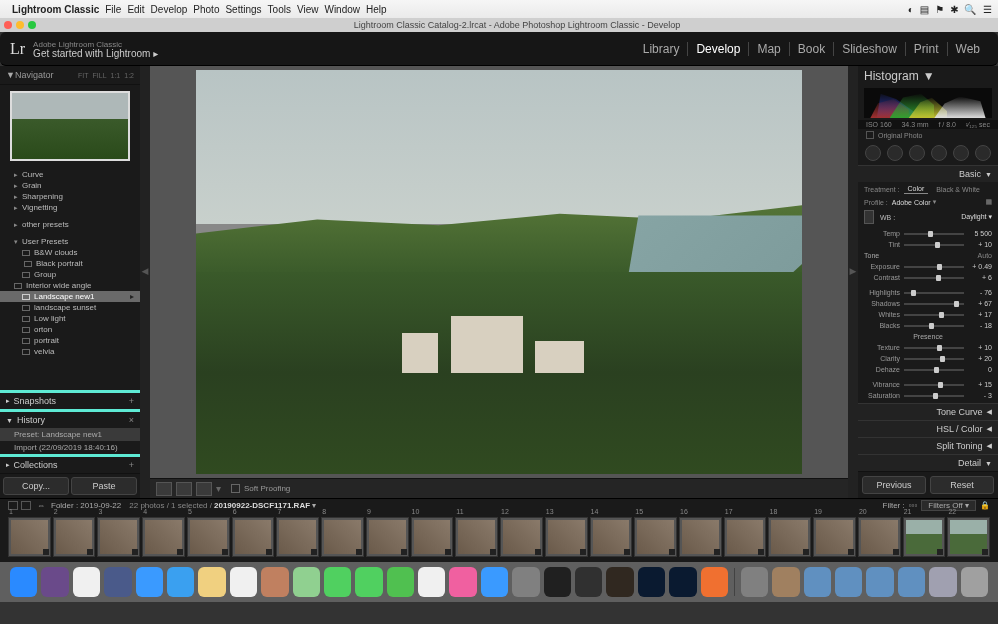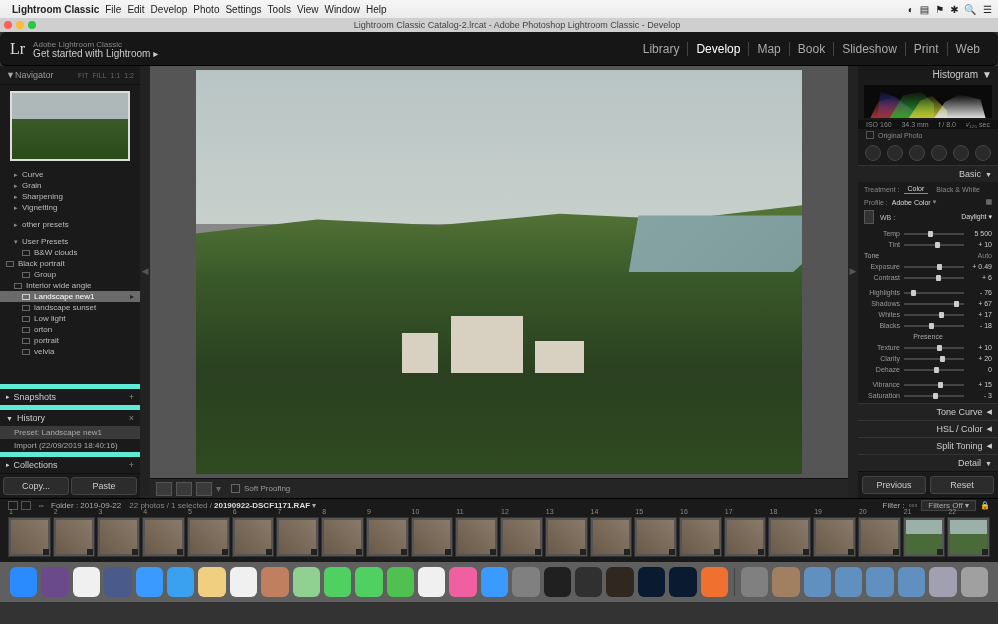--- a/index.html
+++ b/index.html
@@ -35,21 +35,21 @@
 
 .nav-head { display: flex; align-items: center; padding: 4px 6px; font-size: 9px; color: #aaa; border-bottom: 1px solid #111; }
 .nav-head .t { color: #999; }
 .nav-head .zooms { margin-left: auto; display: flex; gap: 4px; color: #666; font-size: 7px; }
 .nav-thumb { margin: 6px 10px; height: 70px; background: linear-gradient(#aeb8b8 0%,#aeb8b8 40%,#3a5a2a 40%,#2a4a1a 100%); border: 2px solid #ddd; }
 .tree { flex: 1; overflow: hidden; padding: 2px 0; font-size: 8px; color: #bbb; }
 .tree .row { display: flex; align-items: center; padding: 1px 6px 1px 14px; height: 11px; }
 .tree .row .tri { width: 8px; color: #888; font-size: 7px; }
 .tree .row.sel { background: #6a6a6a; color: #fff; }
 .tree .row .ico { width: 8px; height: 6px; border: 1px solid #666; margin-right: 4px; }
-.section { display: flex; align-items: center; padding: 3px 6px; font-size: 9px; color: #ccc; border-top: 5px solid #5eead4; }
+.section { display: flex; align-items: center; padding: 3px 6px; font-size: 9px; color: #ccc; border-top: 3px solid #5eead4; }
 .section .tri { margin-right: 4px; font-size: 7px; }
 .section .act { margin-left: auto; color: #888; }
 .hist-row { padding: 2px 6px 2px 14px; font-size: 8px; color: #aaa; }
 .hist-row.sel { background: #3a3a3a; }
 .bottom-btns { display: flex; gap: 2px; padding: 3px; border-top: 1px solid #111; background: #1a1a1a; }
 .bottom-btns .btn { flex: 1; background: #2c2c2c; border: 1px solid #444; text-align: center; padding: 3px; font-size: 9px; color: #ccc; border-radius: 3px; }
 
 
 .center { flex: 1; display: flex; flex-direction: column; background: #555; }
 .canvas-wrap { flex: 1; display: flex; align-items: center; justify-content: center; padding: 4px; }
@@ -58,21 +58,21 @@
 .hills { position: absolute; inset: 30% 0 0 0; background: linear-gradient(#5a7a3a,#3a5a2a 30%,#2a4020 100%); clip-path: polygon(0 15%,20% 10%,40% 12%,60% 8%,80% 10%,100% 5%,100% 100%,0 100%); }
 .river { position: absolute; top: 36%; right: 0; width: 45%; height: 40%; background: linear-gradient(135deg,#8aa8a8,#7a9898); clip-path: polygon(40% 0,100% 0,100% 30%,55% 100%,30% 100%); }
 .fg { position: absolute; inset: 50% 0 0 0; background: linear-gradient(#3a5a2a,#2a4020,#304a20); }
 .village { position: absolute; bottom: 25%; left: 30%; width: 40%; height: 20%; }
 .village div { position: absolute; background: #d8d0c0; }
 .toolbar { height: 22px; background: #252525; display: flex; align-items: center; padding: 0 6px; gap: 4px; border-top: 1px solid #111; }
 .toolbar .tbtn { width: 16px; height: 14px; background: #3a3a3a; border: 1px solid #555; }
 .toolbar .chk { width: 9px; height: 9px; border: 1px solid #666; margin-left: 6px; }
 
 
-.histo-head { display: flex; justify-content: flex-end; padding: 3px 6px; font-size: 10px; color: #ccc; }
+.histo-head { display: flex; padding: 3px 6px; font-size: 12px; color: #ccc; }
 .histogram { height: 56px; margin: 2px 6px; background: #0a0a0a; position: relative; overflow: hidden; }
 .histogram .ch { position: absolute; bottom: 0; }
 .histogram .r { left: 5%; width: 30%; height: 70%; background: linear-gradient(to top,#a03030,transparent); clip-path: polygon(0 100%,20% 30%,60% 10%,100% 60%,100% 100%); }
 .histogram .g { left: 20%; width: 35%; height: 85%; background: linear-gradient(to top,#30a030,transparent); clip-path: polygon(0 100%,30% 20%,70% 5%,100% 50%,100% 100%); }
 .histogram .b { left: 10%; width: 30%; height: 90%; background: linear-gradient(to top,#3040c0,transparent); clip-path: polygon(0 100%,10% 10%,50% 30%,100% 80%,100% 100%); }
 .histogram .y { left: 35%; width: 30%; height: 75%; background: linear-gradient(to top,#c0c030,transparent); clip-path: polygon(0 100%,30% 30%,60% 10%,100% 70%,100% 100%); }
 .histogram .w { left: 55%; width: 40%; height: 80%; background: linear-gradient(to top,#ddd,transparent 90%); clip-path: polygon(0 100%,20% 40%,50% 10%,90% 30%,100% 100%); }
 .exif { display: flex; justify-content: space-between; padding: 1px 8px; font-size: 7px; color: #888; background: #111; }
 .orig { display: flex; align-items: center; padding: 2px 8px; font-size: 7px; color: #888; }
 .orig .chk { width: 8px; height: 8px; border: 1px solid #555; margin-right: 4px; }
@@ -209,21 +209,21 @@
         </div>
       <div style="height:6px"></div>
       <div class="row">
           <span class="tri">▾</span>
           <span>User Presets</span>
         </div>
       <div class="row" style="padding-left:22px">
           <span class="ico"></span>
           <span>B&amp;W clouds</span>
         </div>
-      <div class="row" style="padding-left:6px">
+      <div class="row" style="padding-left:24px">
           <span class="ico"></span>
           <span>Black portrait</span>
         </div>
       <div class="row" style="padding-left:22px">
           <span class="ico"></span>
           <span>Group</span>
         </div>
       <div class="row" style="">
           <span class="ico"></span>
           <span>Interior wide angle</span>

